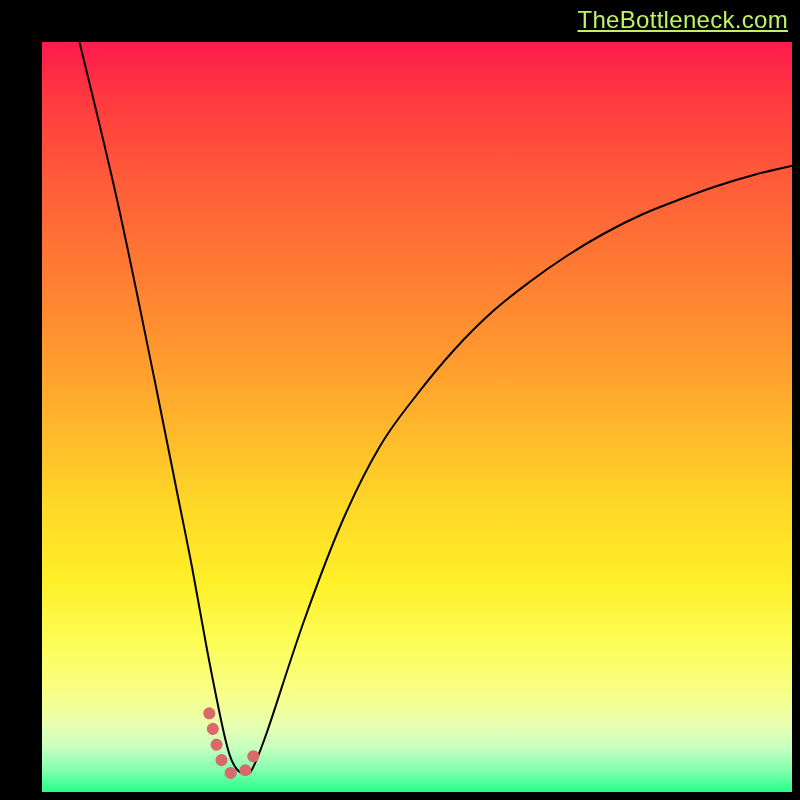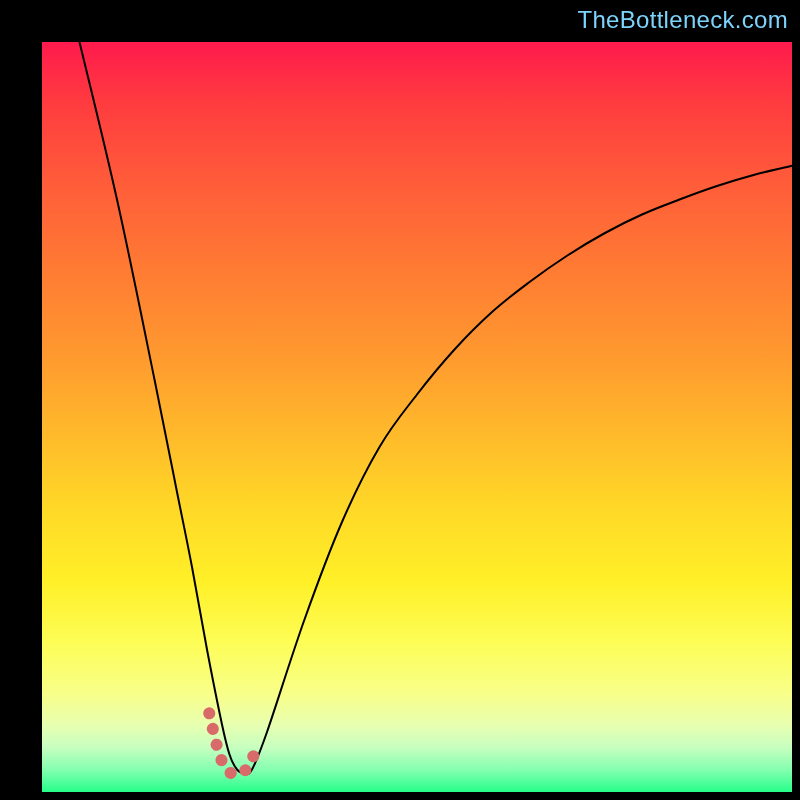--- a/index.html
+++ b/index.html
@@ -40,24 +40,25 @@
       #e8ffb0 91%,
       #c8ffc0 94%,
       #85ffb0 97%,
       #26ff8a 100%
     );
   }
   .watermark {
     position: absolute;
     top: 6px;
     right: 12px;
-    color: #7dd3fc;
+    color: #bef264;
     font-size: 24px;
     letter-spacing: 0.3px;
     font-weight: 500;
+    text-decoration: underline;
   }
   svg.curve {
     position: absolute;
     left: 0;
     top: 0;
     width: 750px;
     height: 750px;
     overflow: visible;
   }
 </style>

